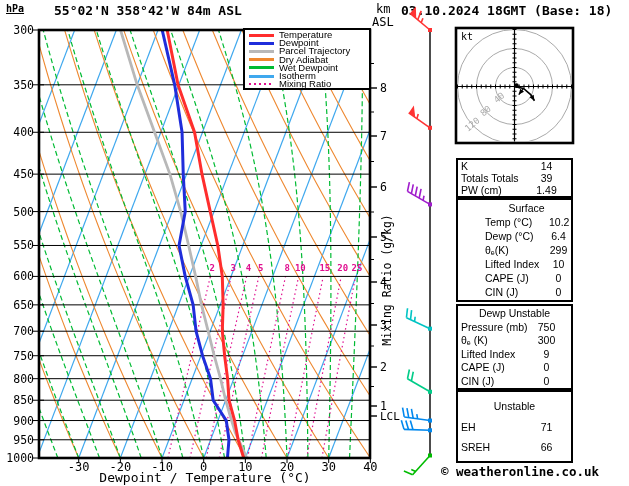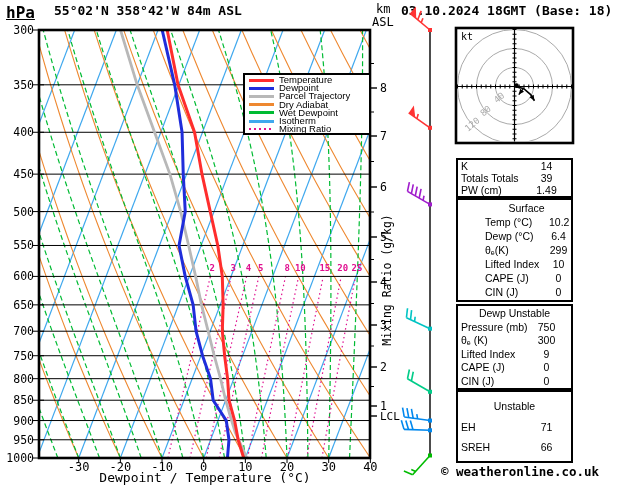--- a/index.html
+++ b/index.html
@@ -1,25 +1,25 @@
 <!DOCTYPE html>
 <html><head>
 <meta charset="utf-8">
 <style>
   html,body{margin:0;padding:0;background:#fff;}
   #stage{position:relative;width:629px;height:486px;background:#fff;overflow:hidden;
          font-family:"DejaVu Sans Mono",monospace;}
   #chart-svg{position:absolute;left:0;top:0;}
   .ttl{position:absolute;font:bold 13px "DejaVu Sans Mono",monospace;color:#000;white-space:nowrap;}
-  #hpa-label{left:6px;top:3px;font-size:16px;text-decoration:underline;}
+  #hpa-label{left:6px;top:3px;font-size:10px;text-decoration:underline;}
   #station-title{left:54px;top:3px;}
   #datetime-title{left:401px;top:3px;}
   
   #legend{position:absolute;left:243px;top:28px;width:128px;height:62px;border:2px solid #000;
-          background:#fff;box-sizing:border-box;padding:1px 0 0 0;z-index:5;margin-top:45px;}
+          background:#fff;box-sizing:border-box;padding:1px 0 0 0;z-index:5;}
   .lrow{display:flex;align-items:center;height:8.2px;}
   .sw{width:25px;height:3px;margin:0 5px 0 4px;flex:none;}
   .sw.dotted{height:2px;}
   .llab{font:9.5px "Liberation Sans",sans-serif;white-space:nowrap;line-height:8px;}
   
   .panel{position:absolute;left:456px;width:117px;border:2px solid #000;background:#fff;
          box-sizing:border-box;display:flex;flex-direction:column;justify-content:space-evenly;
          padding:0 3px;z-index:5;}
   .ptitle{font:10.5px "Liberation Sans",sans-serif;text-align:center;white-space:nowrap;}
   .prow{display:flex;font:10.5px "Liberation Sans",sans-serif;white-space:nowrap;}

